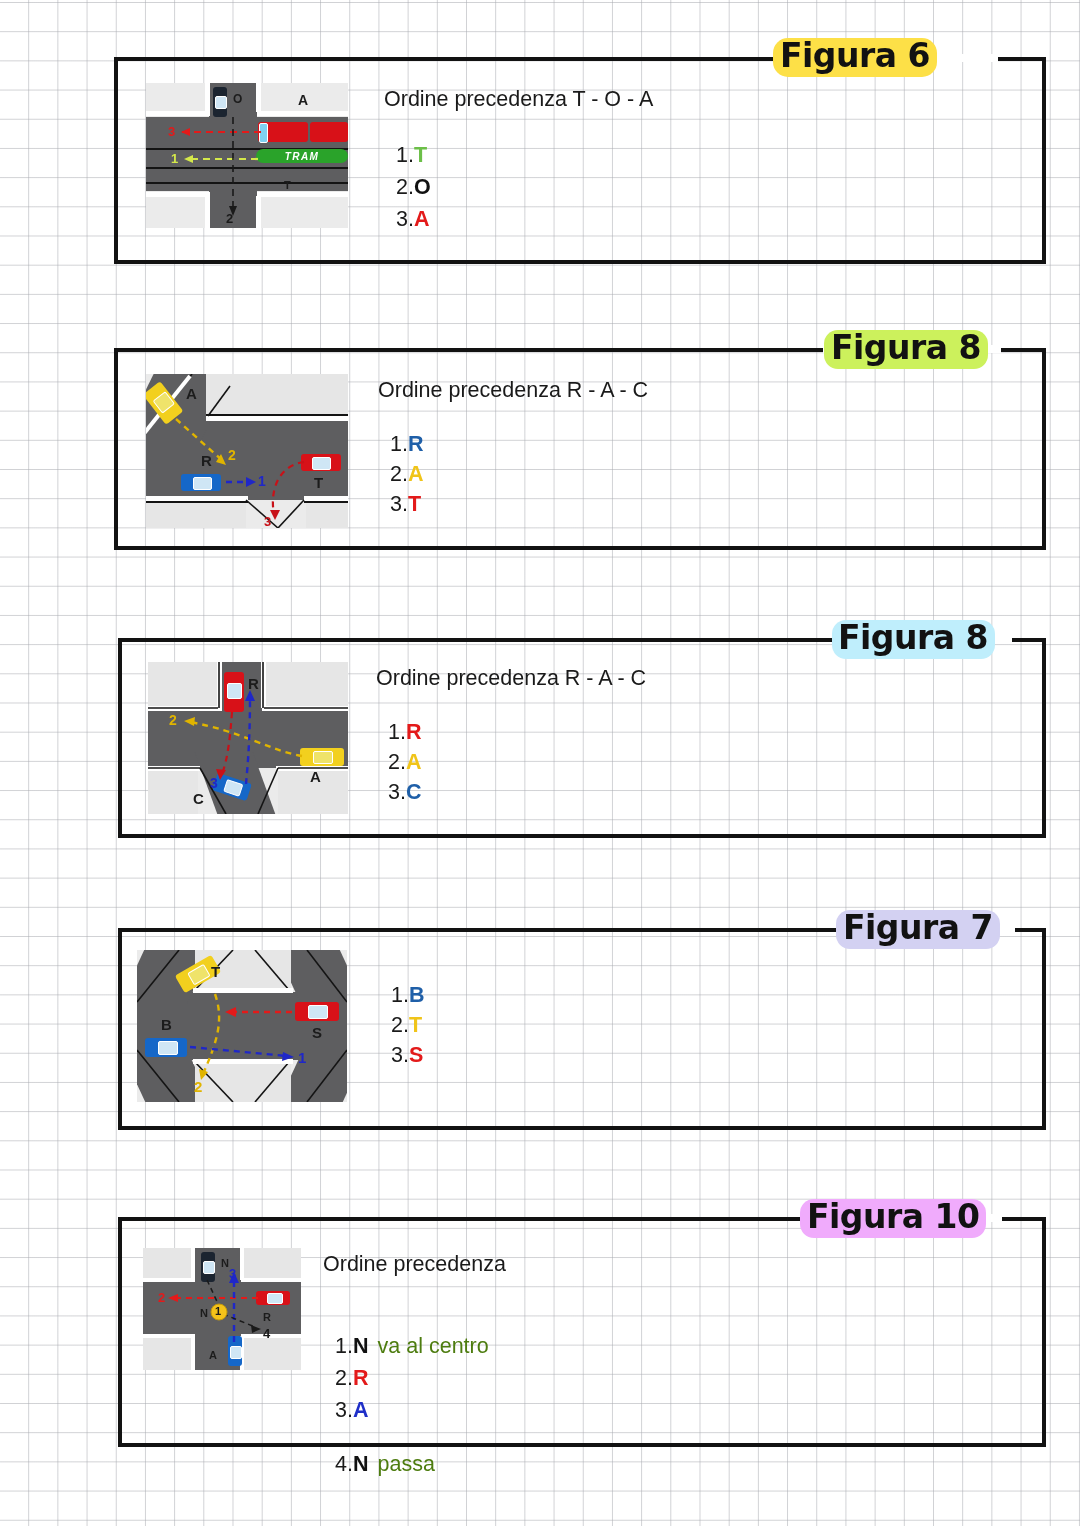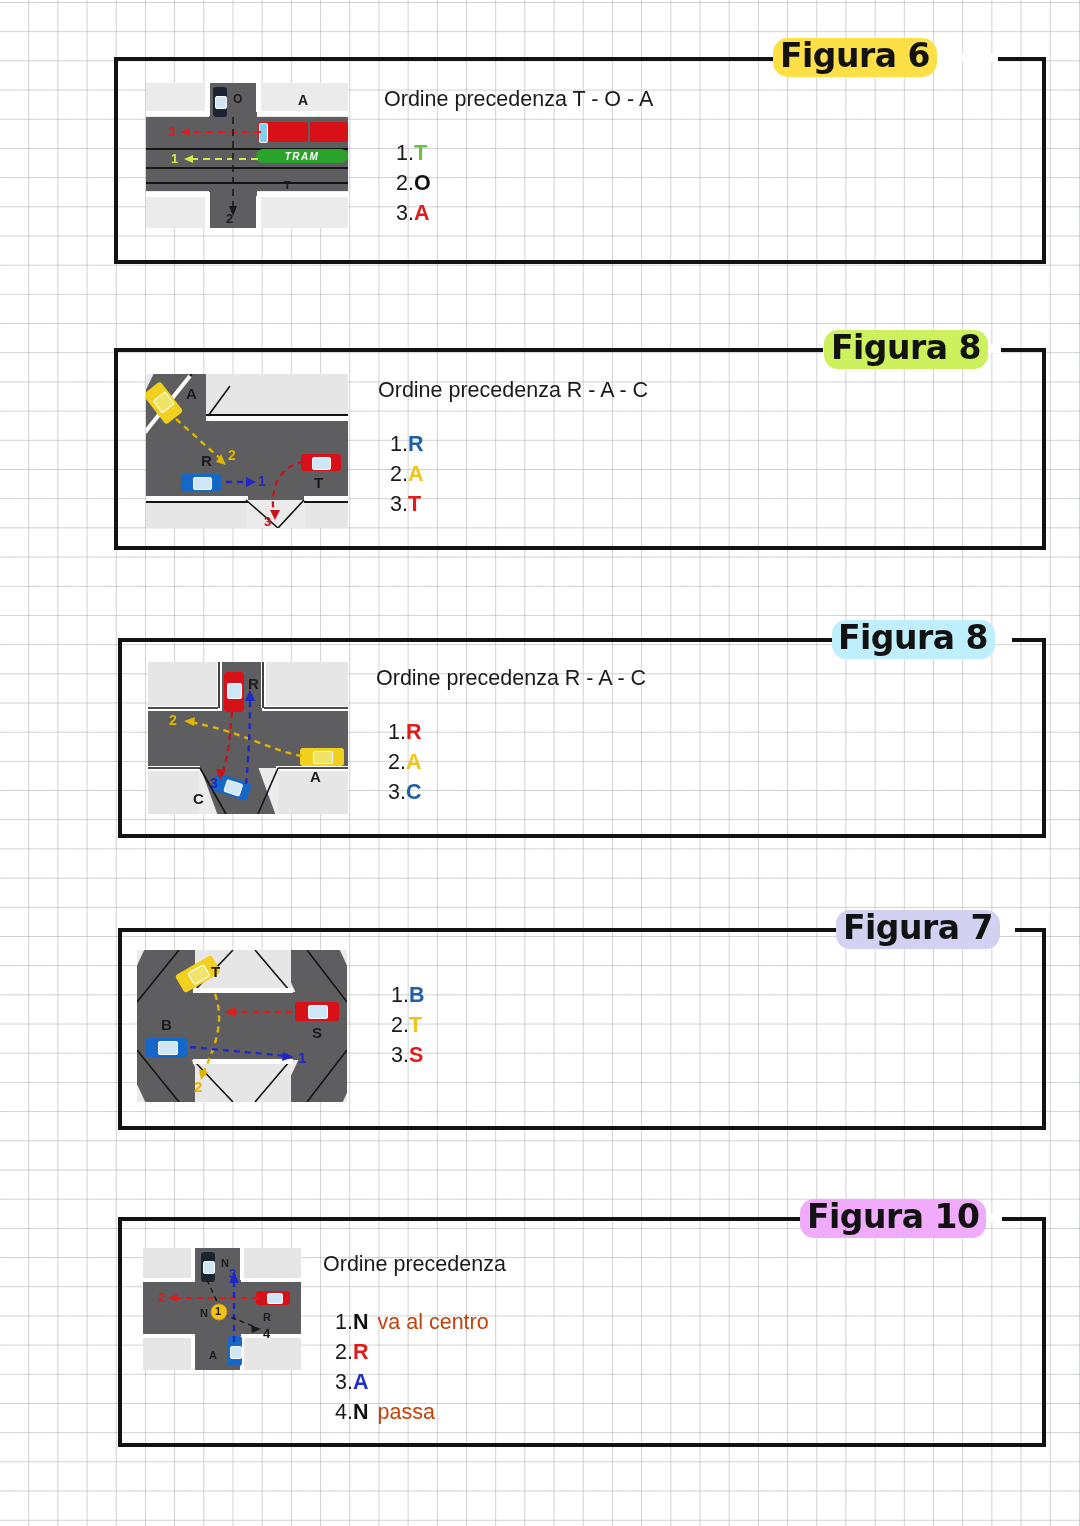--- a/index.html
+++ b/index.html
@@ -73,21 +73,21 @@
   .ord-list li{
     font-size:21.5px;
     color:#1a1a1a;
     line-height:30px;
     white-space:nowrap;
     display:flex;
     align-items:baseline;
   }
   .ord-num{ width:30px; display:inline-block; }
   .ord-key{ font-weight:bold; }
-  .ord-extra{ margin-left:9px; font-weight:normal; color:#c2410c;}
+  .ord-extra{ margin-left:9px; font-weight:normal; color:#4d7c0f;margin-top:24px;}
 
   
   .rd{position:absolute;background:#5e5e60;}
   .sidewalk{position:absolute;background:#e6e6e6;}
   .kerb{position:absolute;background:#ffffff;}
   .kline{position:absolute;background:#141414;}
   .car{position:absolute;border-radius:3px;}
   .car .win{position:absolute;background:#cfe6f5;border:1px solid #ffffff;border-radius:2px;}
   .lbl{position:absolute;font-weight:bold;color:#1c1c1c;font-family:"Liberation Sans",sans-serif;}
   .num{position:absolute;font-weight:bold;font-family:"Liberation Sans",sans-serif;}

